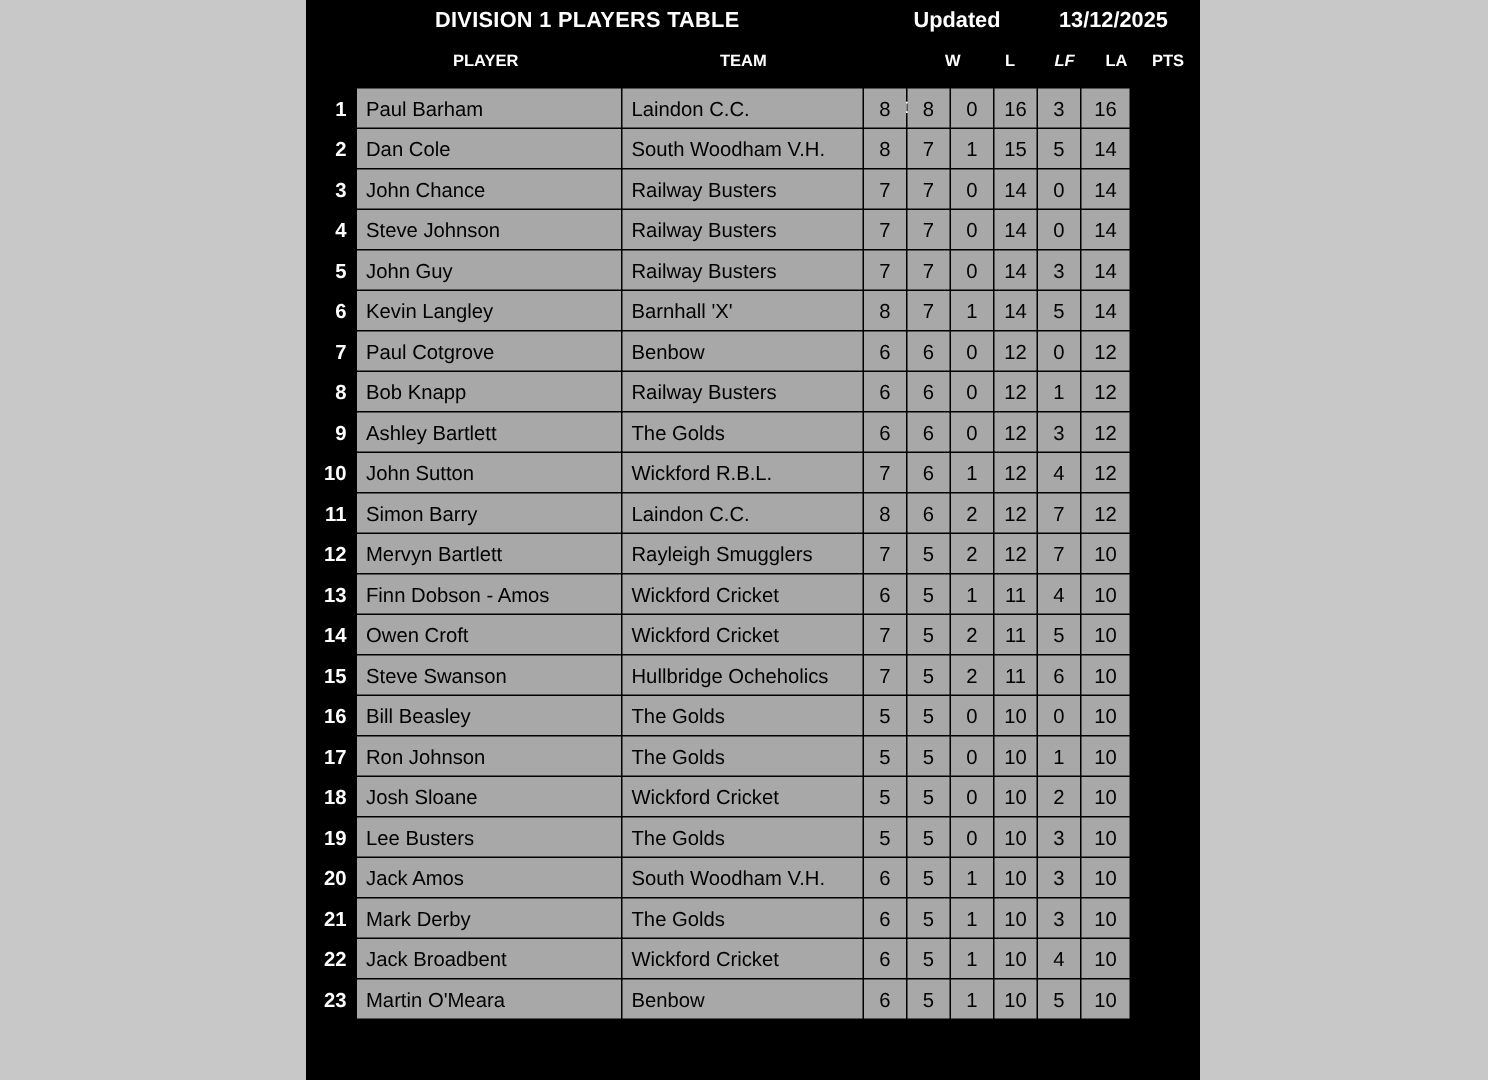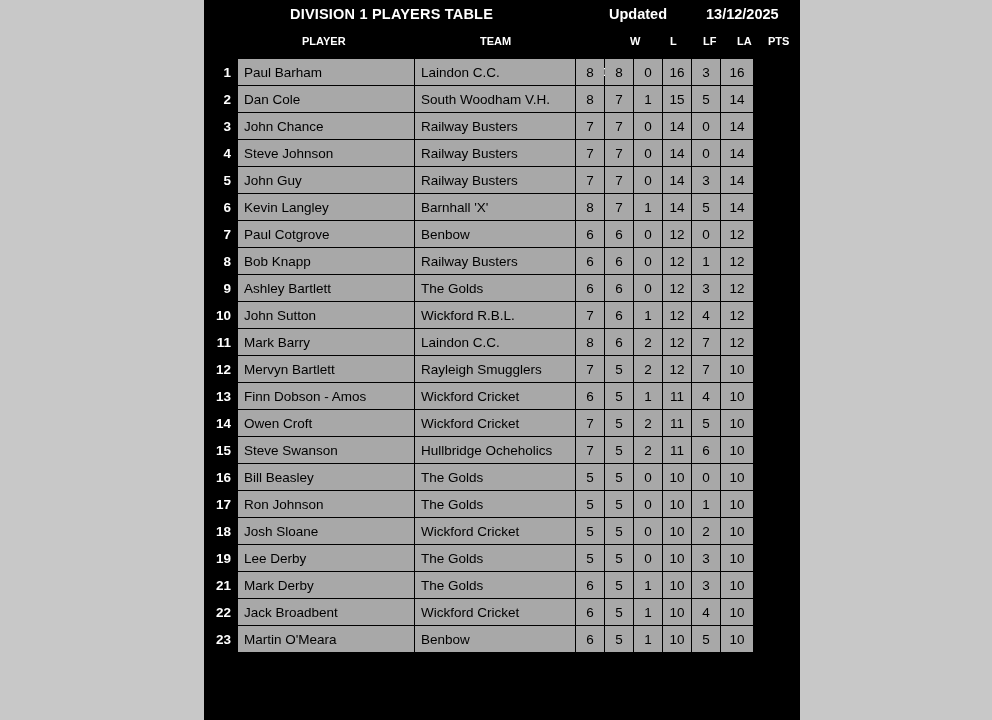--- a/index.html
+++ b/index.html
@@ -73,21 +73,21 @@
   #col-header .ch {
     position: absolute;
     top: 3px;
     white-space: nowrap;
   }
   .ch-player { left: 302px; }
   .ch-team   { left: 480px; }
   .ch-pld    { left: 588px; margin-top: 31px; }
   .ch-w      { left: 630px; }
   .ch-l      { left: 670px; }
-  .ch-lf     { left: 703px; }
+  .ch-lf     { left: 703px; font-style: italic; }
   .ch-la     { left: 737px; }
   .ch-pts    { left: 768px; }
 
   
   table {
     position: absolute;
     left: 204px;
     top: 58px;
     border-collapse: separate;
     border-spacing: 1px 1px;
@@ -254,21 +254,21 @@
           <td class="team">Wickford R.B.L.</td>
           <td class="num">7</td>
           <td class="num">6</td>
           <td class="num">1</td>
           <td class="num">12</td>
           <td class="num">4</td>
           <td class="pts">12</td>
         </tr>
         <tr>
           <td class="rank">11</td>
-          <td class="player">Mark Barry</td>
+          <td class="player">Simon Barry</td>
           <td class="team">Laindon C.C.</td>
           <td class="num">8</td>
           <td class="num">6</td>
           <td class="num">2</td>
           <td class="num">12</td>
           <td class="num">7</td>
           <td class="pts">12</td>
         </tr>
         <tr>
           <td class="rank">12</td>
@@ -342,25 +342,36 @@
           <td class="team">Wickford Cricket</td>
           <td class="num">5</td>
           <td class="num">5</td>
           <td class="num">0</td>
           <td class="num">10</td>
           <td class="num">2</td>
           <td class="pts">10</td>
         </tr>
         <tr>
           <td class="rank">19</td>
-          <td class="player">Lee Derby</td>
+          <td class="player">Lee Busters</td>
           <td class="team">The Golds</td>
           <td class="num">5</td>
           <td class="num">5</td>
           <td class="num">0</td>
+          <td class="num">10</td>
+          <td class="num">3</td>
+          <td class="pts">10</td>
+        </tr>
+        <tr>
+          <td class="rank">20</td>
+          <td class="player">Jack Amos</td>
+          <td class="team">South Woodham V.H.</td>
+          <td class="num">6</td>
+          <td class="num">5</td>
+          <td class="num">1</td>
           <td class="num">10</td>
           <td class="num">3</td>
           <td class="pts">10</td>
         </tr>
         <tr>
           <td class="rank">21</td>
           <td class="player">Mark Derby</td>
           <td class="team">The Golds</td>
           <td class="num">6</td>
           <td class="num">5</td>

